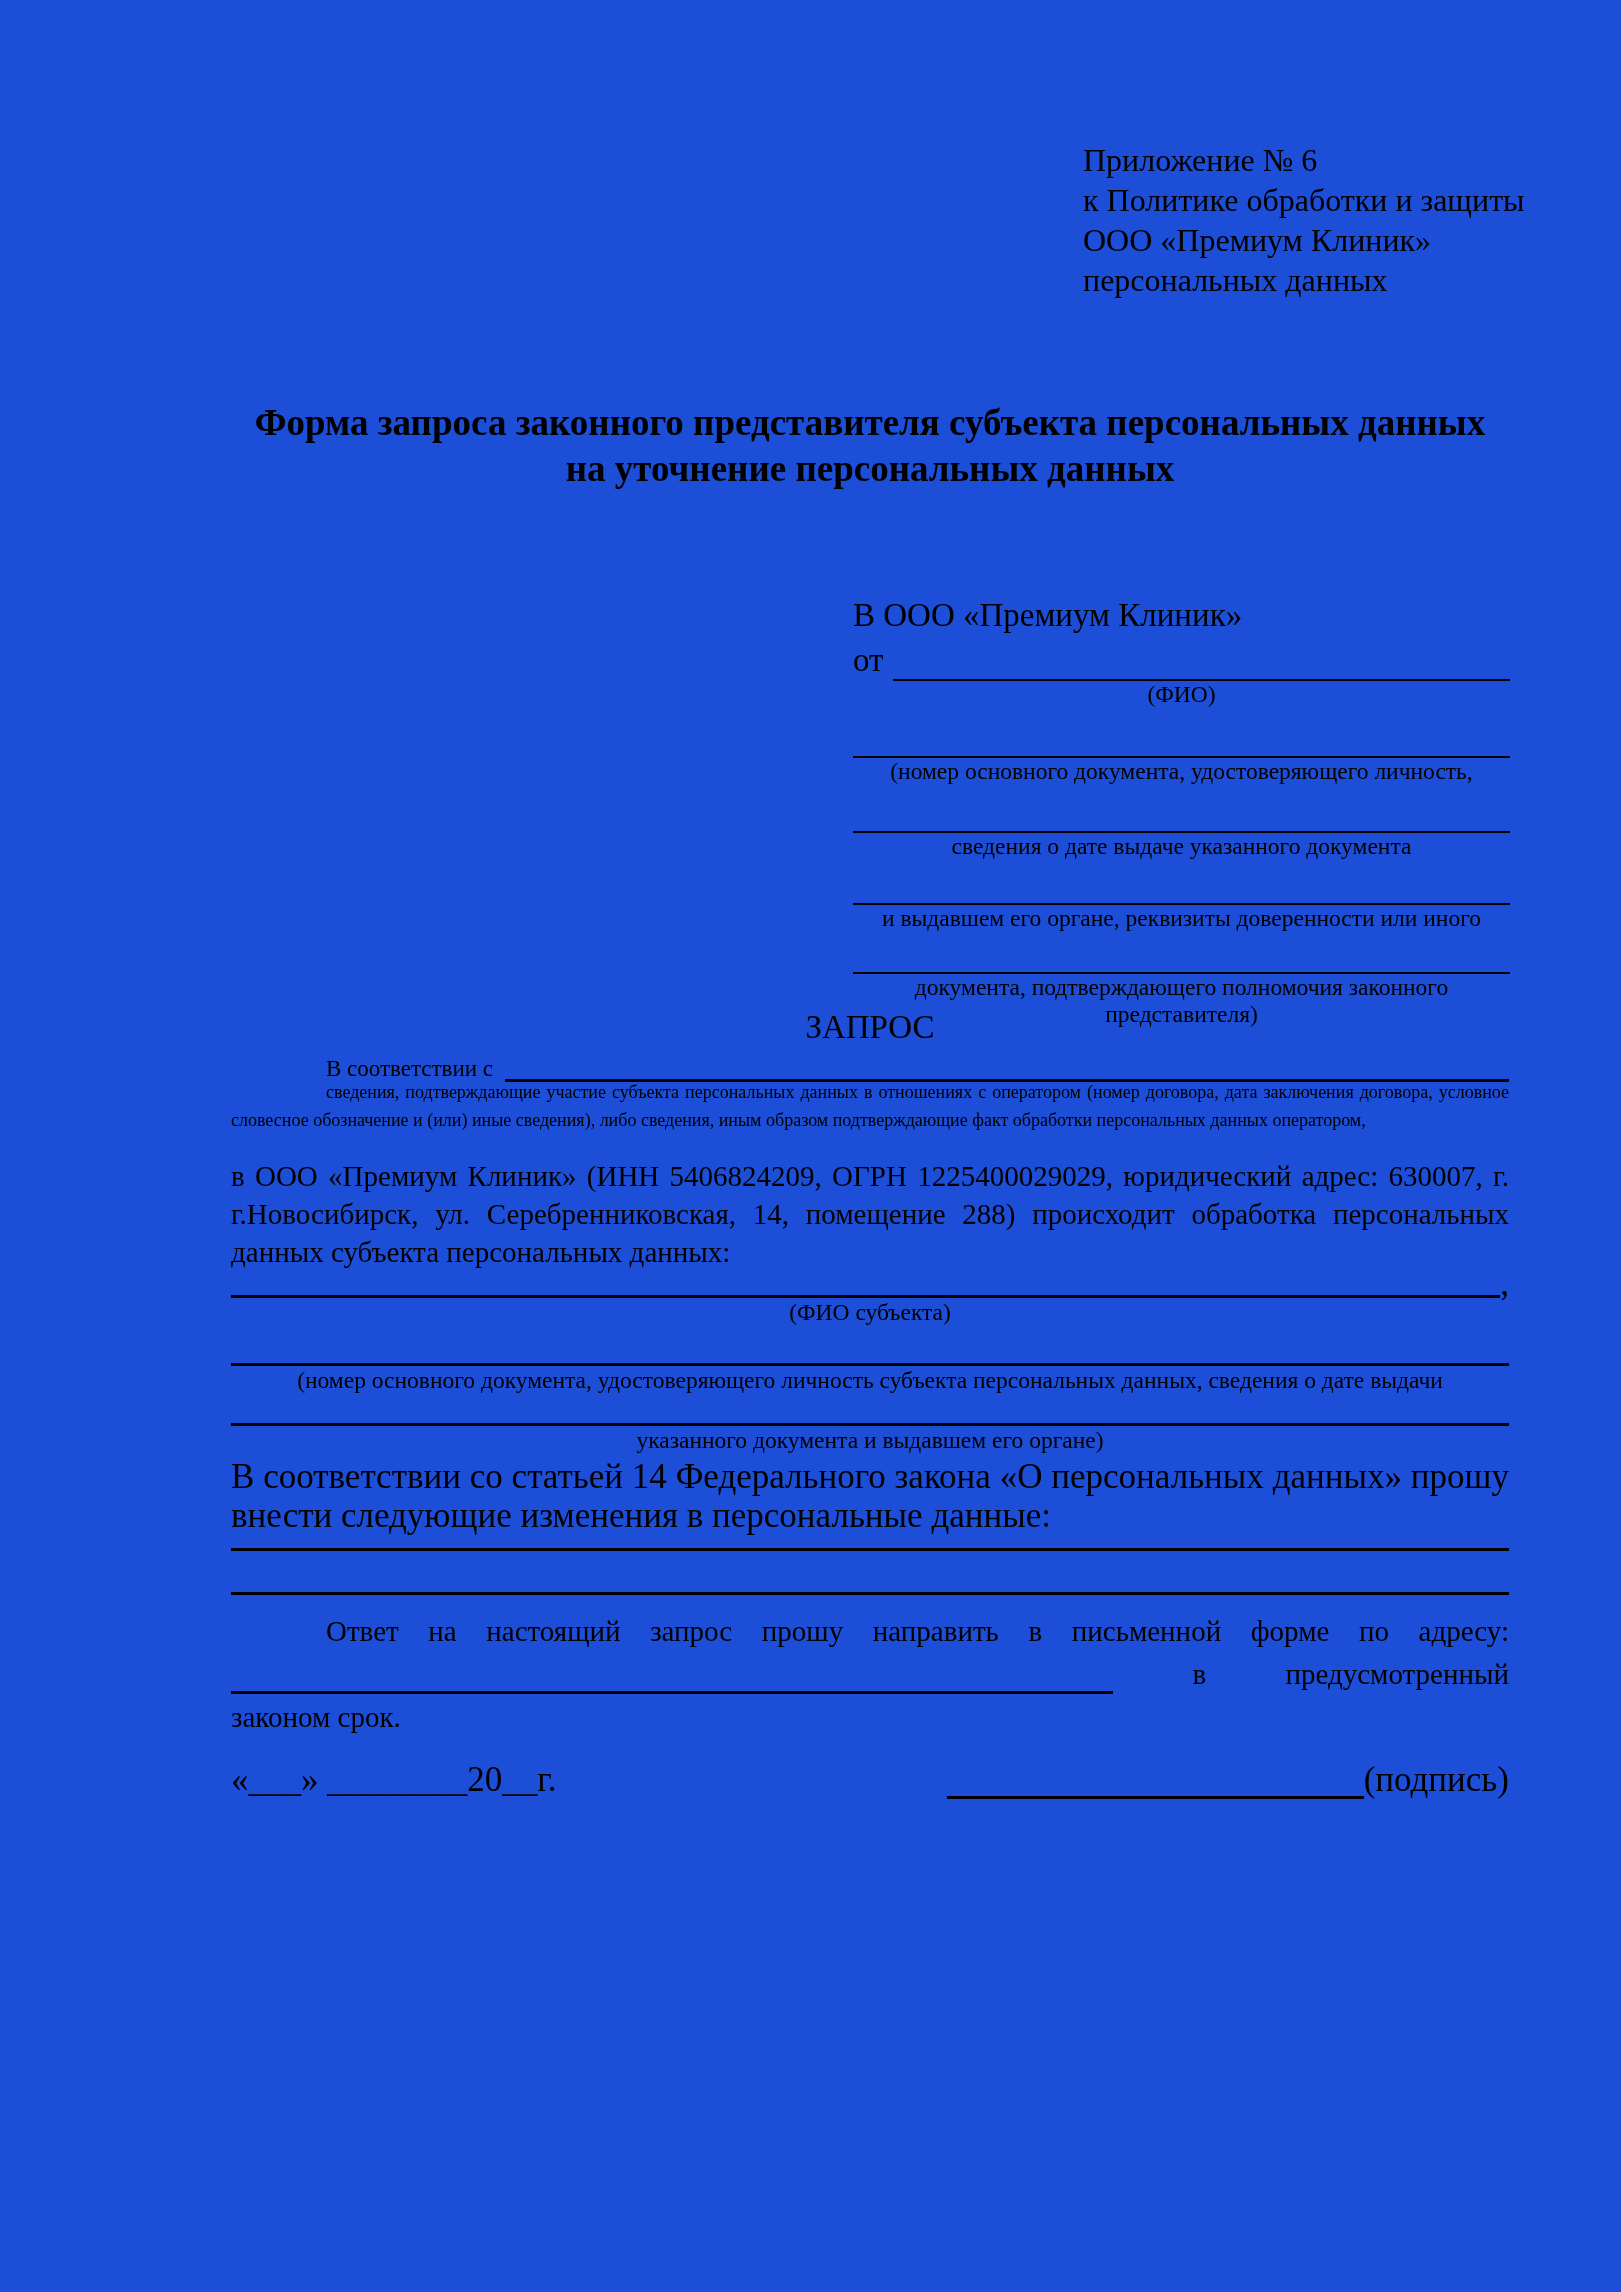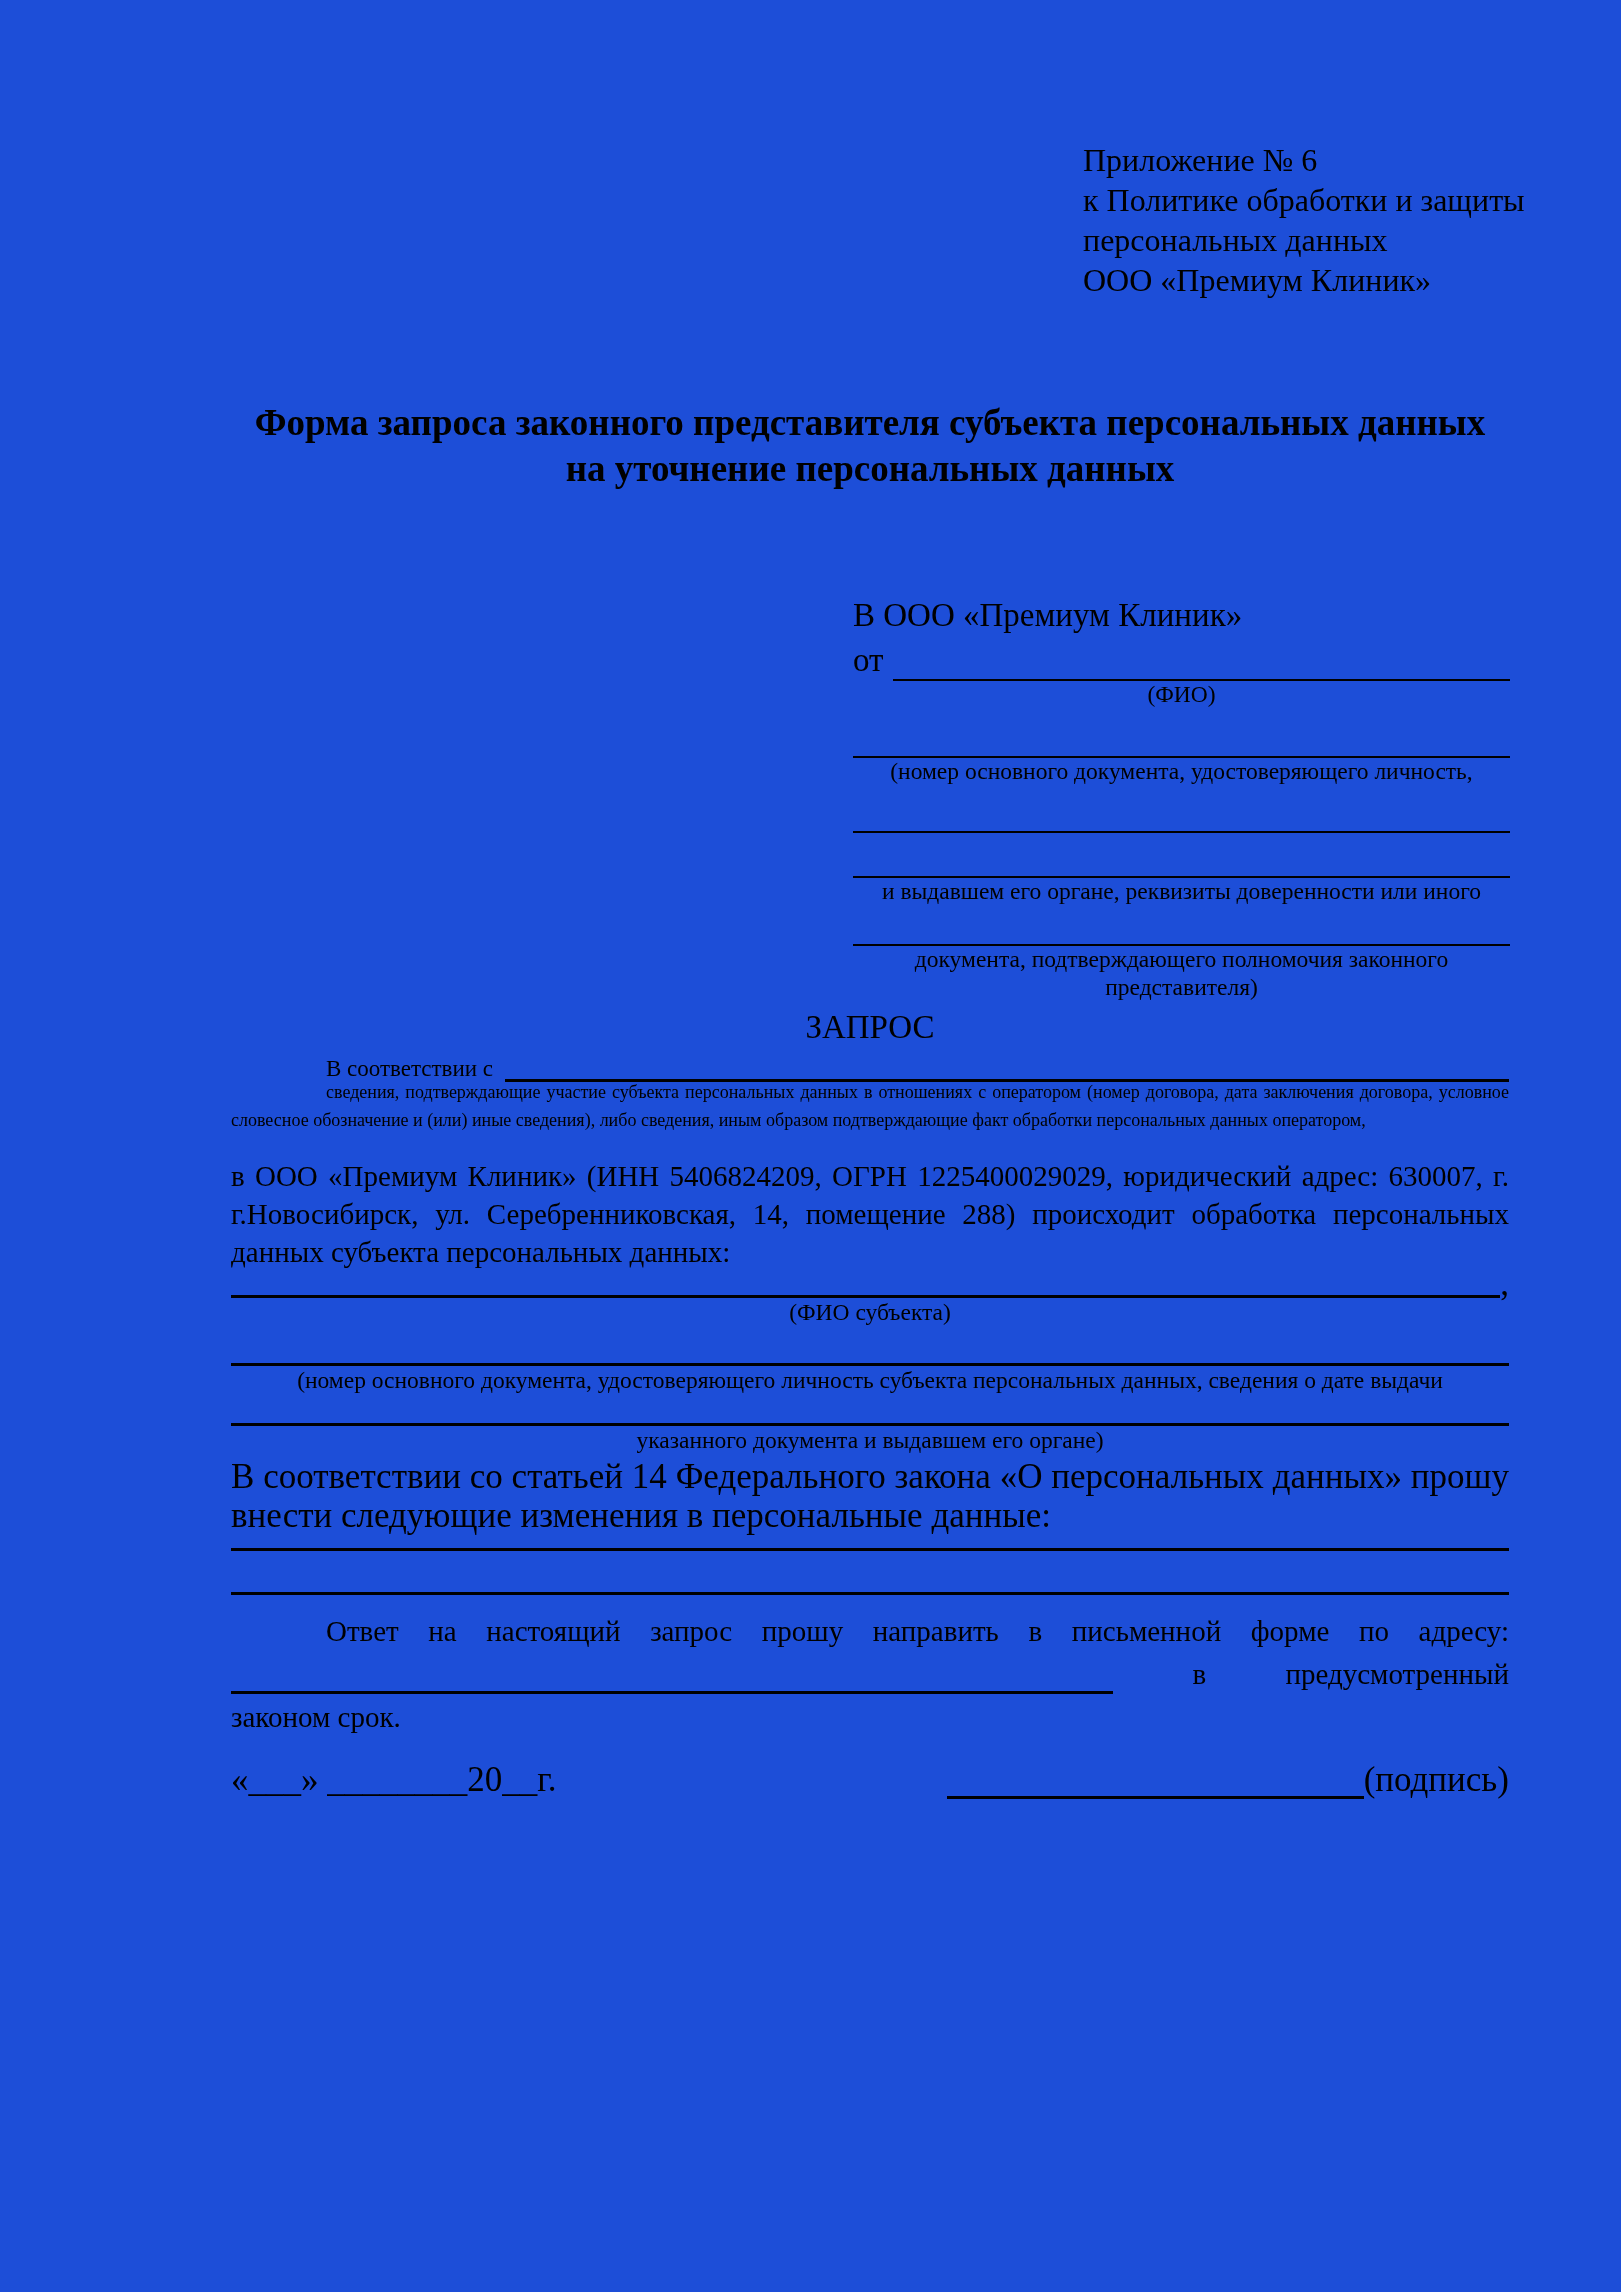--- a/index.html
+++ b/index.html
@@ -92,36 +92,37 @@
   .footer-row .sig .fill4 { width: 417px; }
 </style>
 </head>
 <body>
 
 <div class="page">
 
   <div class="appendix">
     <div>Приложение № 6</div>
     <div>к Политике обработки и защиты</div>
+    <div>ООО «Премиум Клиник»</div>
     <div>персональных данных</div>
-    <div>ООО «Премиум Клиник»</div>
   </div>
 
   <div class="title">Форма запроса законного представителя субъекта персональных данных на уточнение персональных данных</div>
 
   <div class="addr">
     <div>В ООО «Премиум Клиник»</div>
     <div class="from-row">
       <span class="lbl">от</span>
       <span class="fill3"></span>
     </div>
     <div class="cap">(ФИО)</div>
     <div class="blank-a"></div>
     <div class="cap">(номер основного документа, удостоверяющего личность,</div>
     <div class="blank-b"></div>
+    <div class="cap">сведения о дате выдаче указанного документа</div>
     <div class="blank-c"></div>
     <div class="cap">и выдавшем его органе, реквизиты доверенности или иного</div>
     <div class="blank-d"></div>
     <div class="cap">документа, подтверждающего полномочия законного представителя)</div>
   </div>
 
   <div class="zapros">ЗАПРОС</div>
 
   <div class="accordance">
     <span class="lbl">В соответствии с</span>

